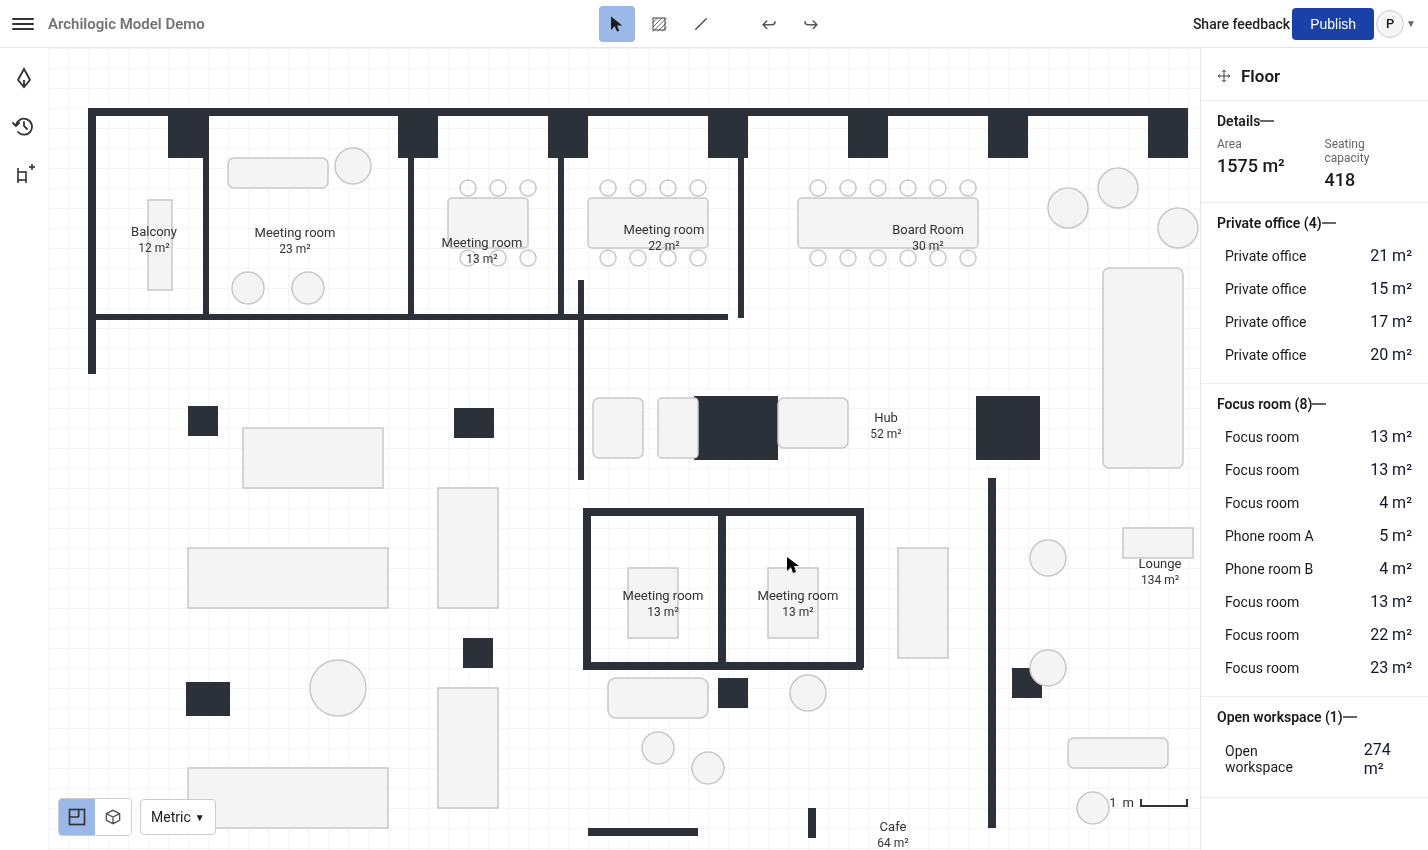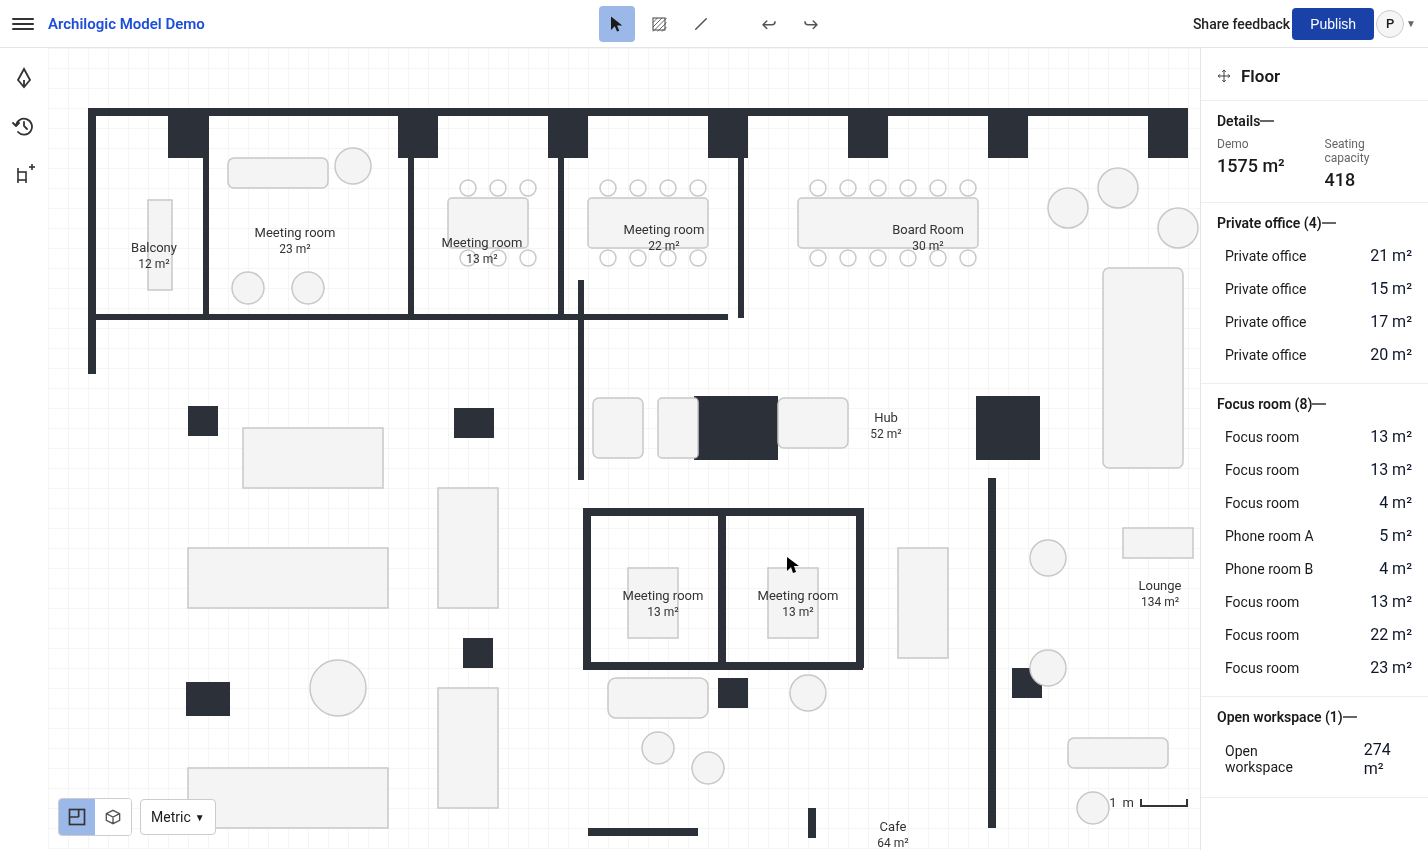--- a/index.html
+++ b/index.html
@@ -1,21 +1,21 @@
 <!DOCTYPE html>
 <html><head>
 <meta charset="utf-8">
 <style>
 * { box-sizing: border-box; margin: 0; padding: 0; }
 body { font-family: -apple-system, BlinkMacSystemFont, "Segoe UI", Roboto, sans-serif; width: 1428px; height: 850px; overflow: hidden; background: #fff; color: #1a1a1a; }
 .header { height: 48px; display: flex; align-items: center; padding: 0 12px; border-bottom: 1px solid #e5e5e5; }
 .header-left { display: flex; align-items: center; gap: 14px; flex: 1; }
 .menu-icon { width: 22px; height: 22px; cursor: pointer; display: flex; flex-direction: column; justify-content: center; gap: 3px; }
 .menu-icon span { height: 2px; background: #333; border-radius: 1px; }
-.app-title { font-size: 15px; font-weight: 600; color: #1d4ed8; }
+.app-title { font-size: 15px; font-weight: 600; color: #737373; }
 .header-center { display: flex; align-items: center; gap: 6px; }
 .tool-btn { width: 36px; height: 36px; border: none; background: transparent; border-radius: 4px; cursor: pointer; display: flex; align-items: center; justify-content: center; }
 .tool-btn.active { background: #9cb8e8; }
 .tool-btn svg { width: 18px; height: 18px; }
 .header-right { display: flex; align-items: center; gap: 2px; flex: 1; justify-content: flex-end; }
 .share-link { font-size: 14px; font-weight: 500; cursor: pointer; color: #222; }
 .publish-btn { background: #1a41a8; color: #fff; border: none; padding: 8px 18px; border-radius: 4px; font-size: 14px; font-weight: 500; cursor: pointer; }
 .avatar { width: 28px; height: 28px; border-radius: 50%; border: 1px solid #ccc; display: flex; align-items: center; justify-content: center; font-size: 13px; font-weight: 500; background: #f5f5f5; }
 .chevron { font-size: 10px; color: #666; cursor: pointer; }
 .main { display: flex; height: calc(850px - 48px); }
@@ -236,21 +236,21 @@
         <circle cx="770" cy="210" r="8"></circle>
           <circle cx="800" cy="210" r="8"></circle>
           <circle cx="830" cy="210" r="8"></circle>
           <circle cx="860" cy="210" r="8"></circle>
           <circle cx="890" cy="210" r="8"></circle>
           <circle cx="920" cy="210" r="8"></circle>
       </g>
     </svg>
 
     <div id="room-labels">
-        <div class="room-label" style="left: 46px; top: 192px; width: 120px;">
+        <div class="room-label" style="left: 46px; top: 176px; width: 120px;">
           <span class="name">Balcony</span>
           <span class="area">12 m²</span>
         </div>
         <div class="room-label" style="left: 187px; top: 177px; width: 120px;">
           <span class="name">Meeting room</span>
           <span class="area">23 m²</span>
         </div>
         <div class="room-label" style="left: 374px; top: 187px; width: 120px;">
           <span class="name">Meeting room</span>
           <span class="area">13 m²</span>
@@ -268,21 +268,21 @@
           <span class="area">52 m²</span>
         </div>
         <div class="room-label" style="left: 555px; top: 540px; width: 120px;">
           <span class="name">Meeting room</span>
           <span class="area">13 m²</span>
         </div>
         <div class="room-label" style="left: 690px; top: 540px; width: 120px;">
           <span class="name">Meeting room</span>
           <span class="area">13 m²</span>
         </div>
-        <div class="room-label" style="left: 1052px; top: 530px; width: 120px;">
+        <div class="room-label" style="left: 1052px; top: 508px; width: 120px;">
           <span class="name">Lounge</span>
           <span class="area">134 m²</span>
         </div>
         <div class="room-label" style="left: 785px; top: 724px; width: 120px; margin-top: 47px;">
           <span class="name">Cafe</span>
           <span class="area">64 m²</span>
         </div>
       </div>
 
     <svg class="cursor-pointer" viewBox="0 0 14 18">
@@ -325,21 +325,21 @@
       <span>Floor</span>
     </div>
 
     <div class="section">
       <div class="section-header">
         <span>Details</span>
         <div class="collapse-line"></div>
       </div>
       <div class="details-grid">
         <div class="col">
-          <div class="label">Demo</div>
+          <div class="label">Area</div>
           <div class="value">1575 m²</div>
         </div>
         <div class="col">
           <div class="label">Seating capacity</div>
           <div class="value">418</div>
         </div>
       </div>
     </div>
 
     <div id="sidebar-groups">

